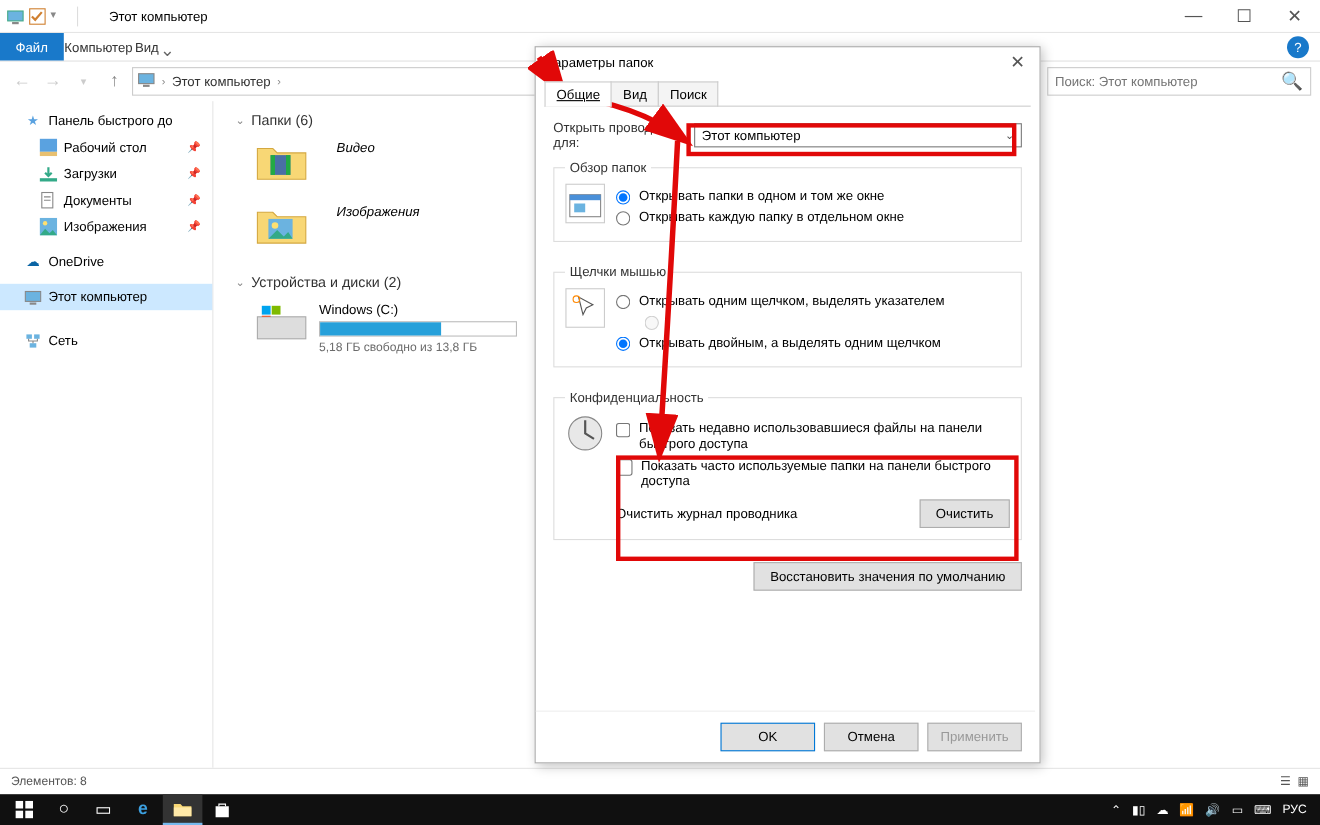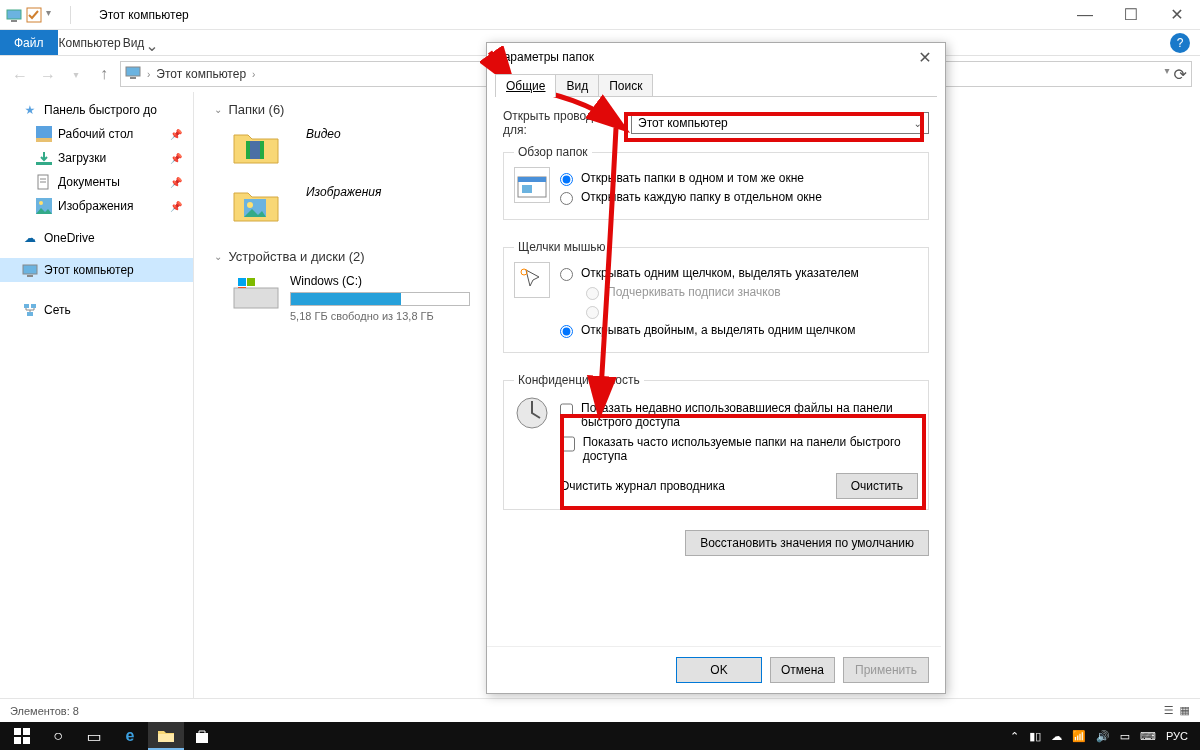--- a/index.html
+++ b/index.html
@@ -143,20 +143,24 @@
           <rect x="5" y="13" width="6" height="2" fill="#888"></rect>
         </svg></span>
     <span class="chev">›</span>
     <span class="crumb">Этот компьютер</span>
     <span class="chev">›</span>
     <span style="margin-left:auto;display:flex;gap:4px">
       <span style="color:#888;font-size:10px">▾</span>
       <span style="color:#555">⟳</span>
     </span>
   </div>
+  <div class="search-box">
+    <input placeholder="Поиск: Этот компьютер" style="">
+    <span class="search-icon">🔍</span>
+  </div>
 </div>
 
 <div class="explorer-body">
   <div class="sidebar">
     <div class="item">
       <span class="icon ico-star">★</span>
       <span>Панель быстрого до</span>
     </div>
     <div class="item" style="padding-left:36px">
       <span class="icon">
@@ -338,24 +342,20 @@
               <circle cx="8" cy="8" r="3" fill="none" stroke="#f80"></circle>
             </svg>
           </span>
         <div style="flex:1">
           <div class="radio-row">
             <input type="radio" style="">
             <label>Открывать одним щелчком, выделять указателем</label>
           </div>
           <div class="radio-row sub">
             <input type="radio" disabled="" style="">
-            <label>Подчеркивать подписи значков</label>
-          </div>
-          <div class="radio-row sub">
-            <input type="radio" disabled="" style="">
           </div>
           <div class="radio-row">
             <input type="radio" checked="" style="">
             <label>Открывать двойным, а выделять одним щелчком</label>
           </div>
         </div>
       </div>
     </fieldset>
 
     <fieldset>
@@ -384,21 +384,21 @@
         </div>
       </div>
     </fieldset>
 
     <div class="restore-row">
       <button class="button">Восстановить значения по умолчанию</button>
     </div>
   </div>
   <div class="dialog-footer">
     <button class="button default" style="width:86px;justify-content:center">OK</button>
-    <button class="button" style="width:65px;justify-content:center">Отмена</button>
+    <button class="button" style="width:86px;justify-content:center">Отмена</button>
     <button class="button disabled" style="width:86px;justify-content:center">Применить</button>
   </div>
 </div>
 
 <div class="red-box" style="left:624px; top:112px; width:300px; height:30px;"></div>
 <div class="red-box" style="left:560px; top:414px; width:366px; height:96px;"></div>
 <svg class="red-arrow" style="left:480px; top:46px; width:160px; height:380px" viewBox="0 0 160 380">
   <defs>
       <marker id="ah" markerWidth="10" markerHeight="10" refX="6" refY="3" orient="auto">
         <path d="M0,0 L0,6 L9,3 z" fill="#e10808"></path>

